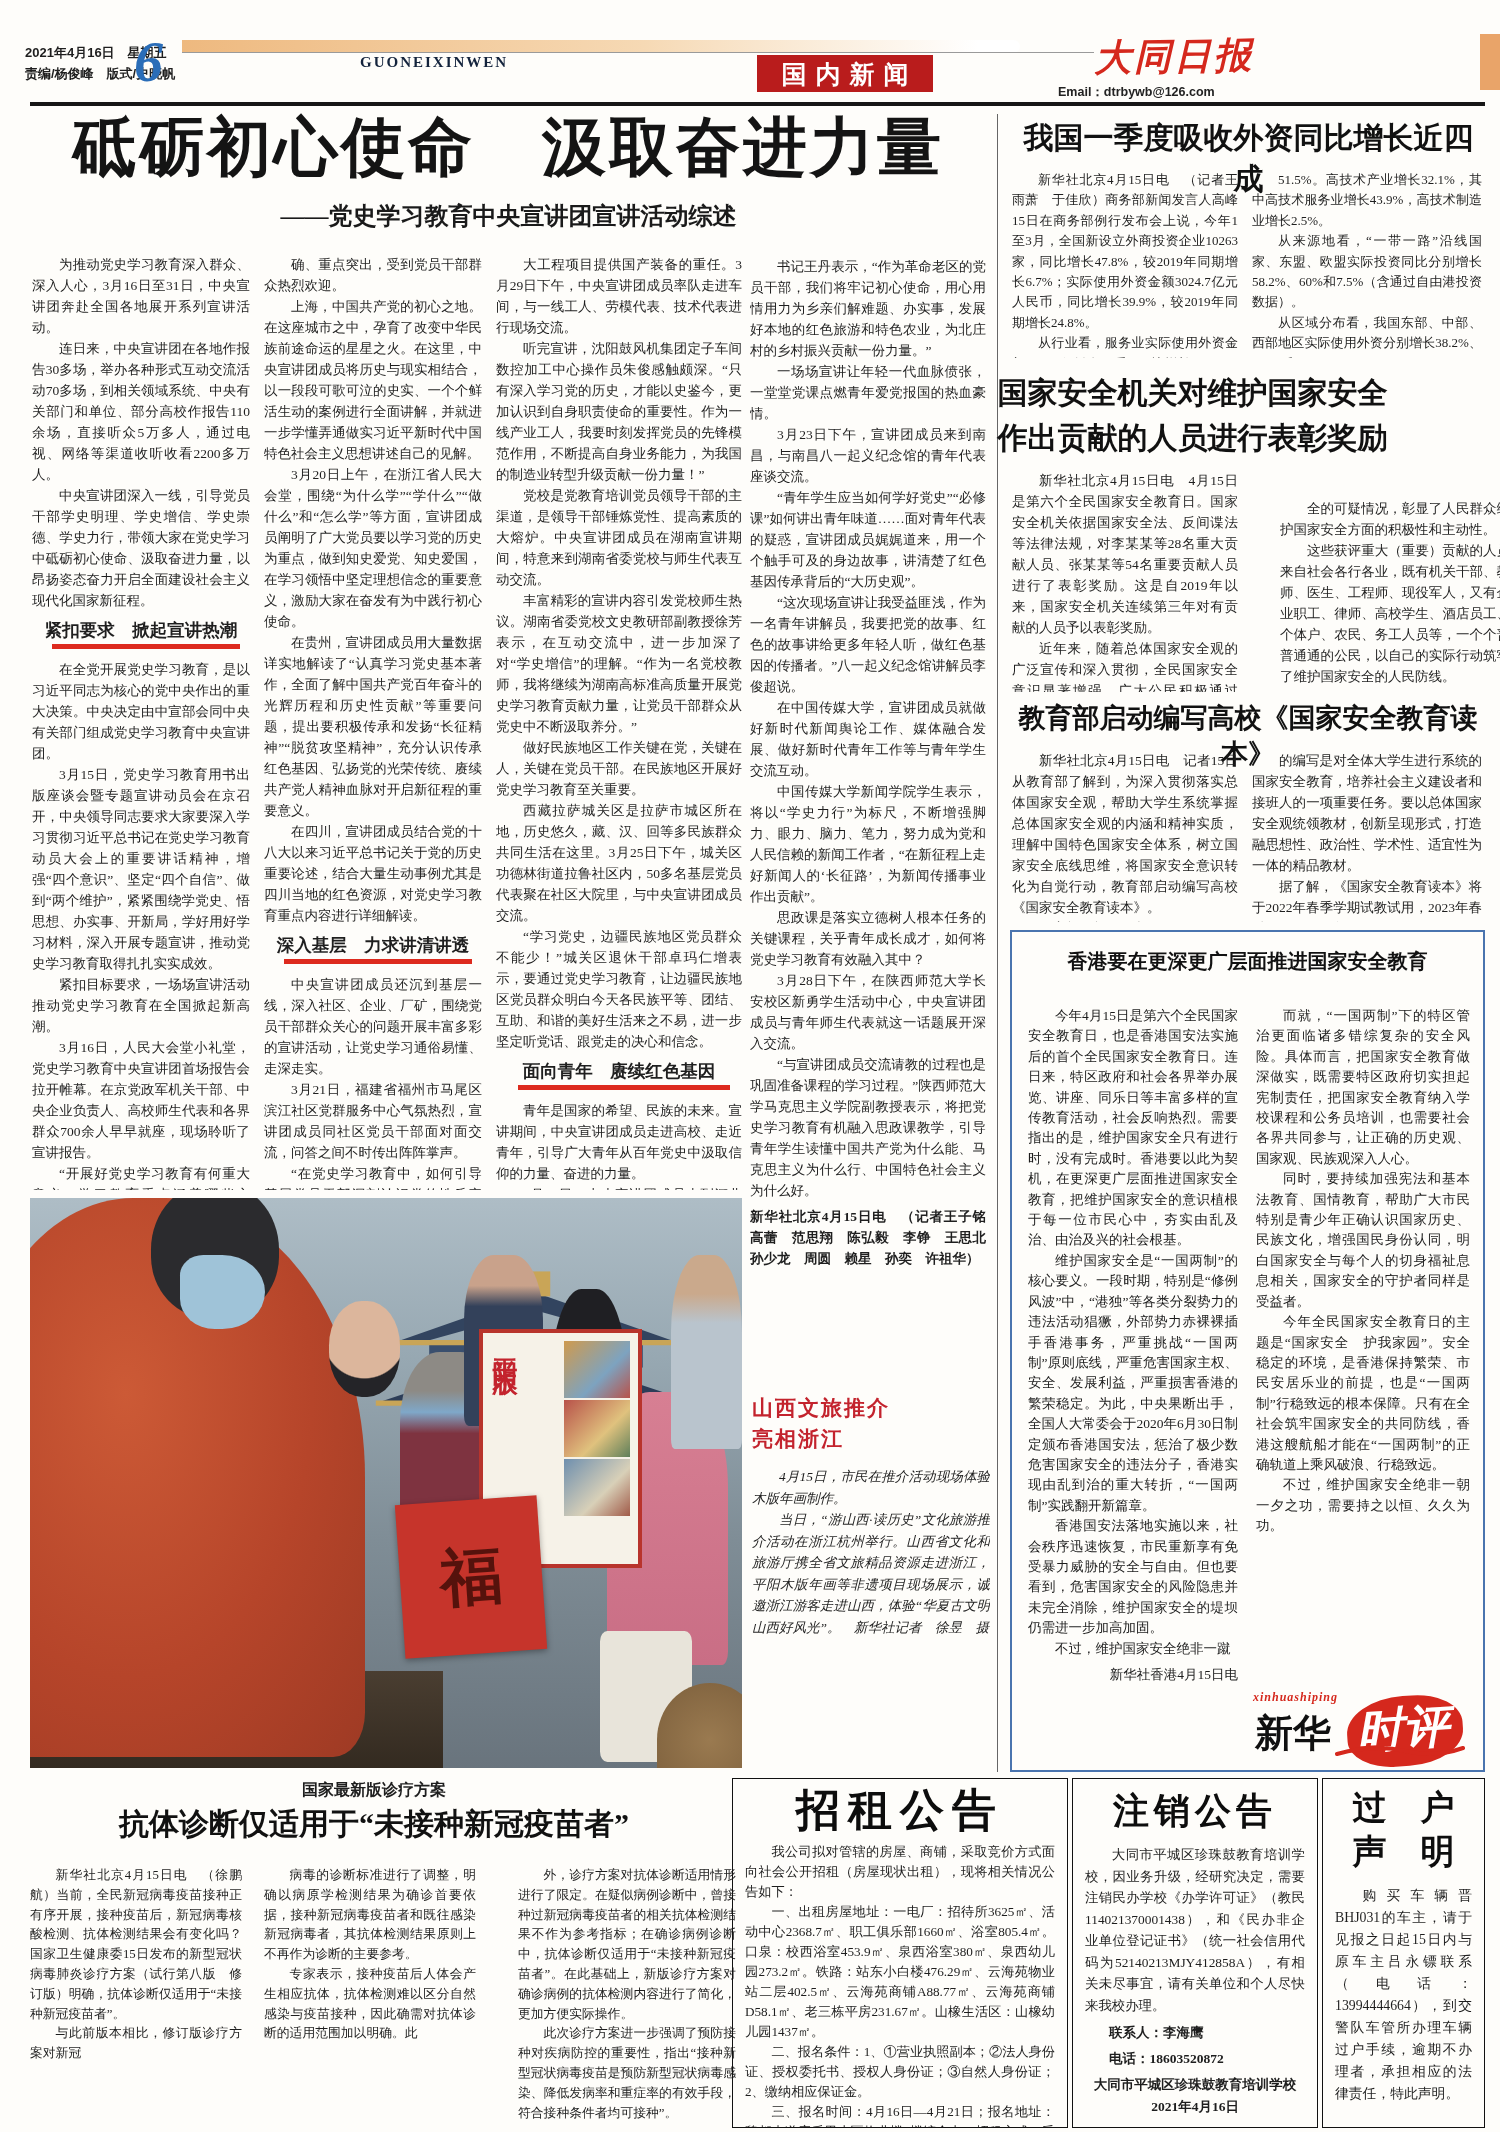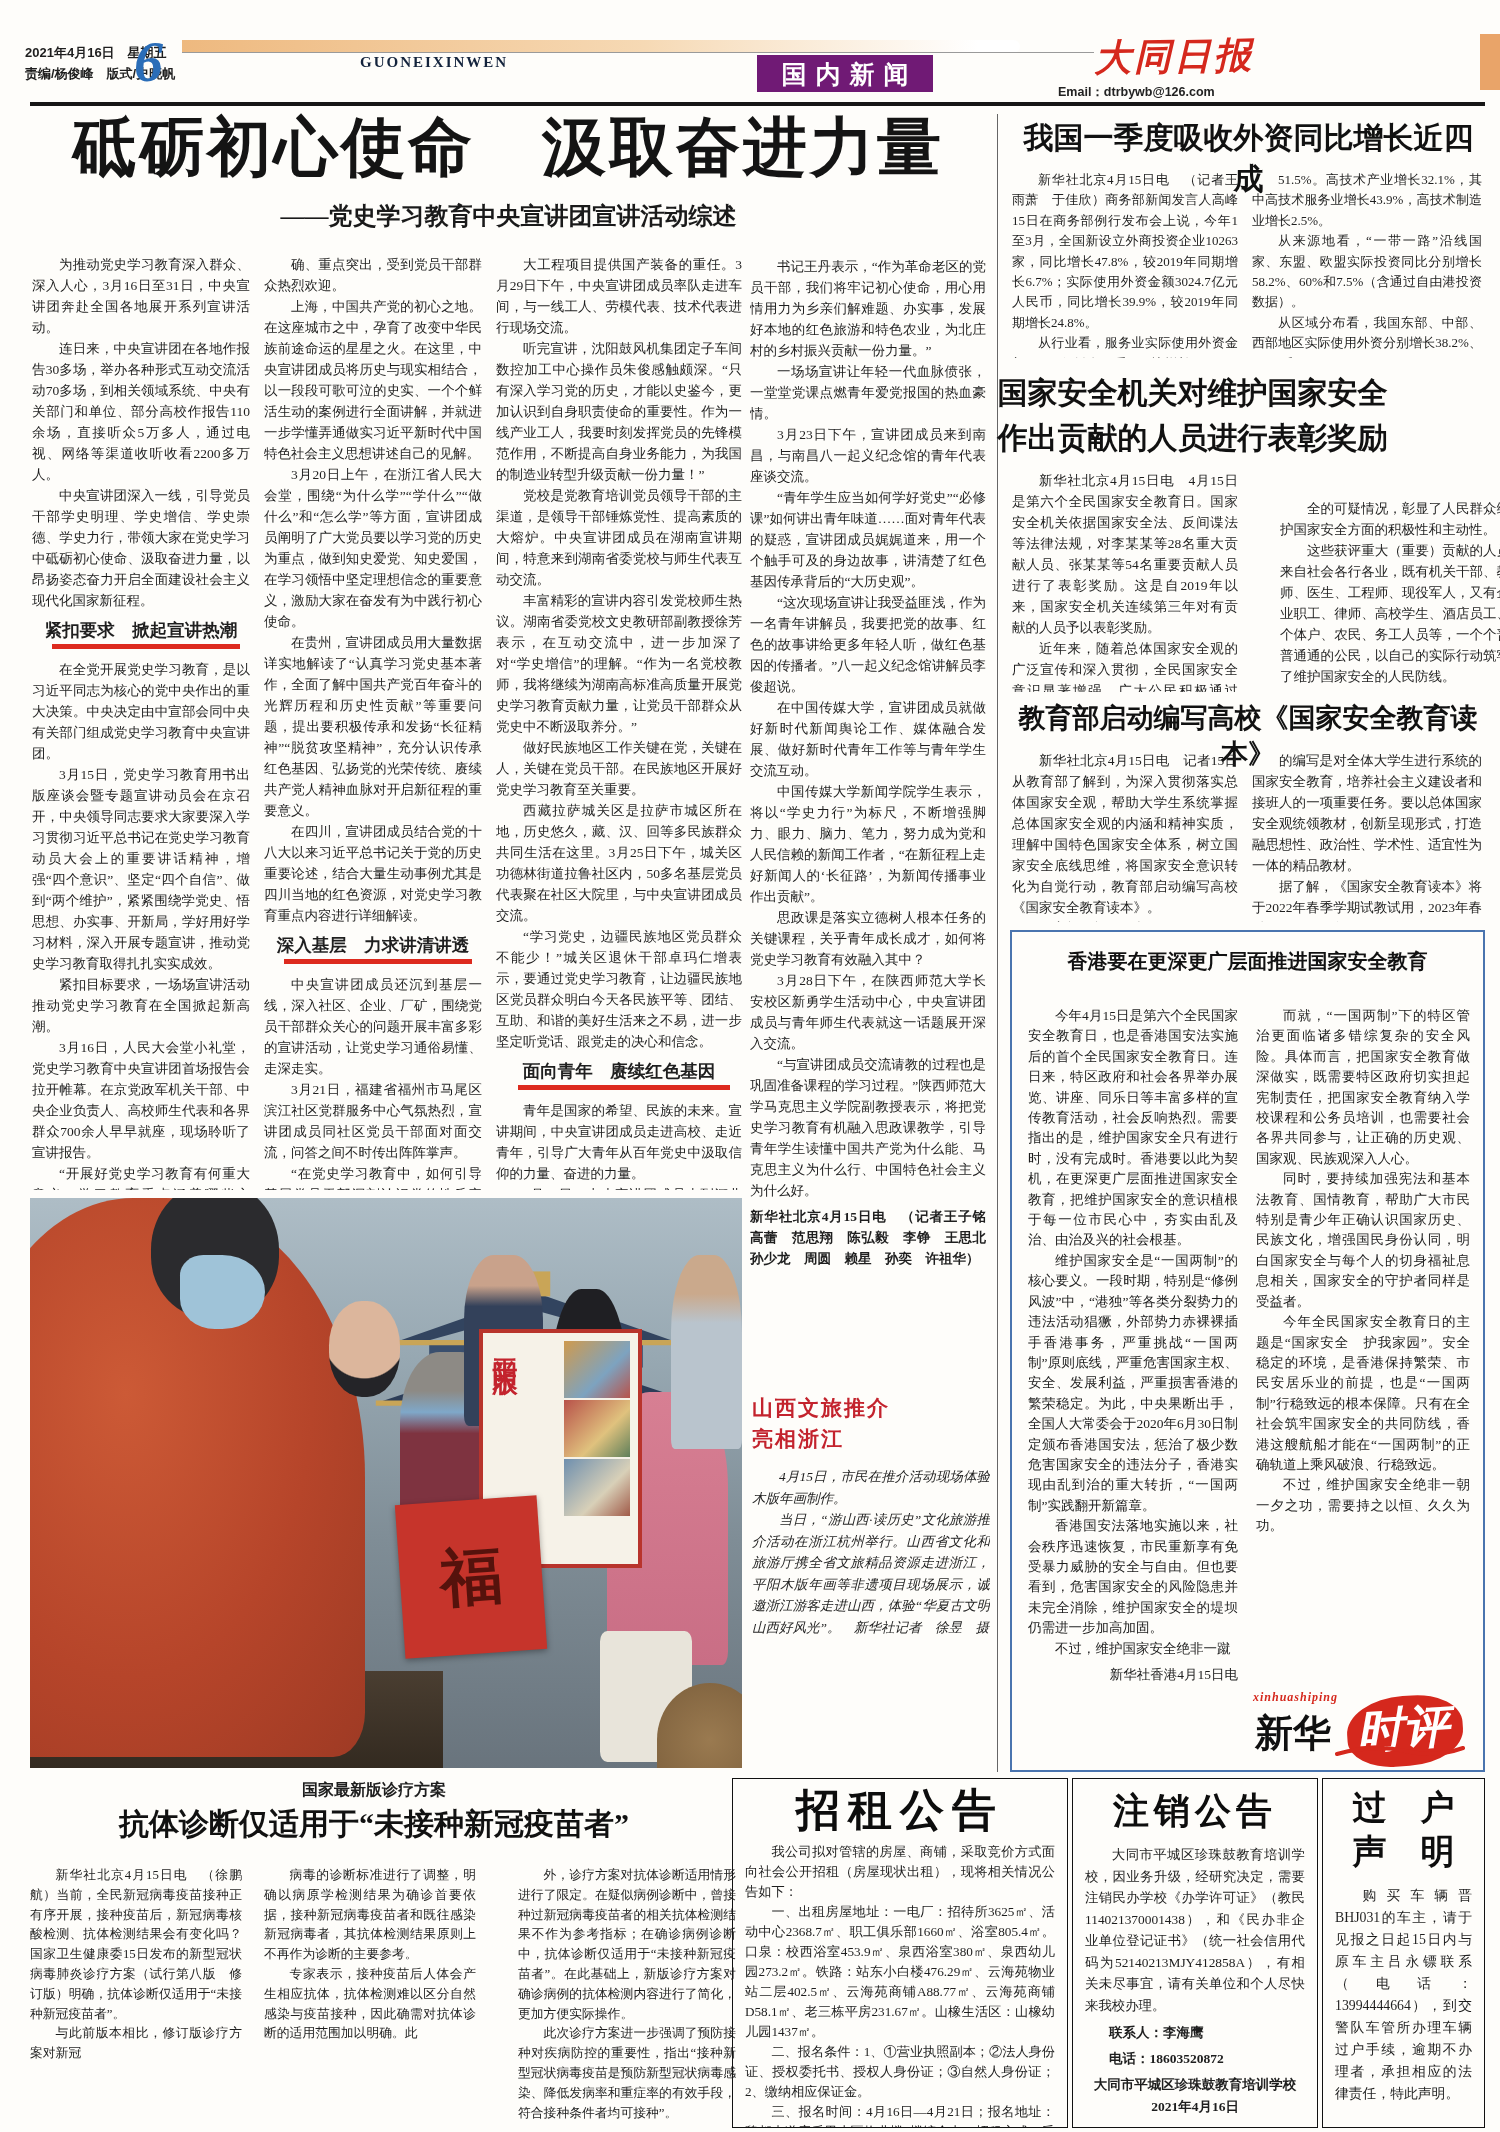--- a/index.html
+++ b/index.html
@@ -6,21 +6,21 @@
   .page{position:relative;width:1500px;height:2132px;background:#fefdfa;margin:0 auto;overflow:hidden;
         font-family:"Liberation Serif","DejaVu Serif",serif;color:#1e1e1e;}
   .sans{font-family:"Liberation Sans","DejaVu Sans",sans-serif;}
   .abs{position:absolute;}
   
   .dateline{left:25px;top:42px;font-size:13px;font-weight:bold;line-height:21px;font-family:"Liberation Sans","DejaVu Sans",sans-serif;}
   .pagenum{left:134px;top:28px;font-size:58px;font-weight:900;font-style:italic;color:#2a6db8;font-family:"Liberation Serif",serif;}
   .banner-grad{left:182px;top:40px;width:838px;height:13px;background:linear-gradient(90deg,#eeb97f,#f6d9b4 55%,#ffffff 95%);border-radius:0 7px 7px 0;}
   .banner-line{left:182px;top:52px;width:912px;height:1px;background:#9a9a9a;}
   .gnxw{left:360px;top:54px;font-size:15px;font-weight:bold;letter-spacing:2px;color:#13233c;}
-  .section-box{left:757px;top:55px;width:176px;height:37px;background:#701a75;color:#fff;
+  .section-box{left:757px;top:55px;width:176px;height:37px;background:#b91c1c;color:#fff;
      font-size:25px;font-weight:900;letter-spacing:9px;text-align:center;line-height:38px;padding-left:9px;box-sizing:border-box;}
   .masthead{left:1094px;top:32px;font-size:37px;font-weight:900;font-style:italic;color:#d5281d;letter-spacing:3px;transform:rotate(-1deg);}
   .email{left:1058px;top:84px;font-size:12.5px;font-weight:bold;color:#222;font-family:"Liberation Sans",sans-serif;}
   .corner-block{left:1480px;top:34px;width:20px;height:56px;background:#e9a469;}
   .top-rule{left:30px;top:102px;width:1455px;height:4px;background:#161616;}
   .vrule{left:997px;top:114px;width:1px;height:1658px;background:#666;}
   
   .lead-headline{left:30px;top:112px;width:957px;text-align:center;font-size:64px;line-height:1.12;
      font-weight:900;letter-spacing:3px;color:#141414;}
   .lead-deck{left:30px;top:200px;width:957px;text-align:center;font-size:24px;font-weight:bold;color:#1a1a1a;}

